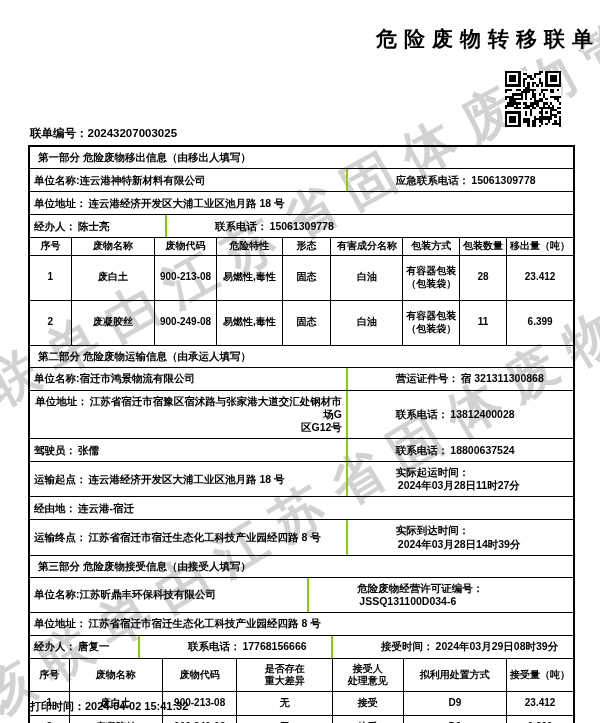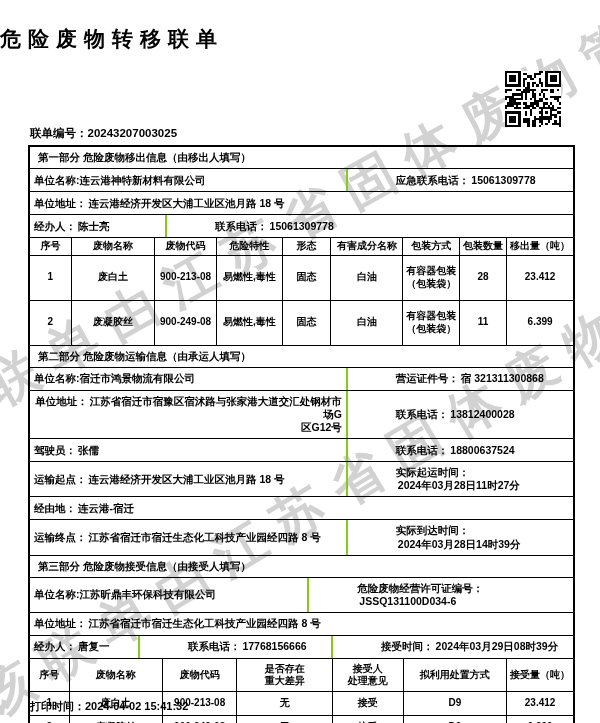--- a/index.html
+++ b/index.html
@@ -11,21 +11,21 @@
   }
   .watermark{
     position:absolute;z-index:0;color:#c4c4c4;opacity:.75;
     font-size:52px;letter-spacing:16px;white-space:nowrap;
     transform-origin:0 50%;pointer-events:none;user-select:none;
   }
   .wm1{left:-70px;top:390px;transform:rotate(-29deg);}
   .wm2{left:-15px;top:668px;transform:rotate(-31deg);}
   .content{position:absolute;inset:0;z-index:1;}
   .doc-title{
-    text-align:left;margin-top:25px;font-size:21px;letter-spacing:7px;
+    text-align:right;margin-top:25px;font-size:21px;letter-spacing:7px;
   }
   .qr{position:absolute;top:71px;right:39px;width:56px;height:56px;}
   .manifest-line{position:absolute;top:126px;left:30px;font-size:11.5px;}
   .box{
     position:absolute;top:145px;left:28px;width:543px;
     border:2px solid #000;font-size:10.5px;line-height:1.25;
     background:transparent;
   }
   .sec-header{padding:4px 8px;border-top:1px solid #000;}
   .box > :first-child{border-top:none;}

